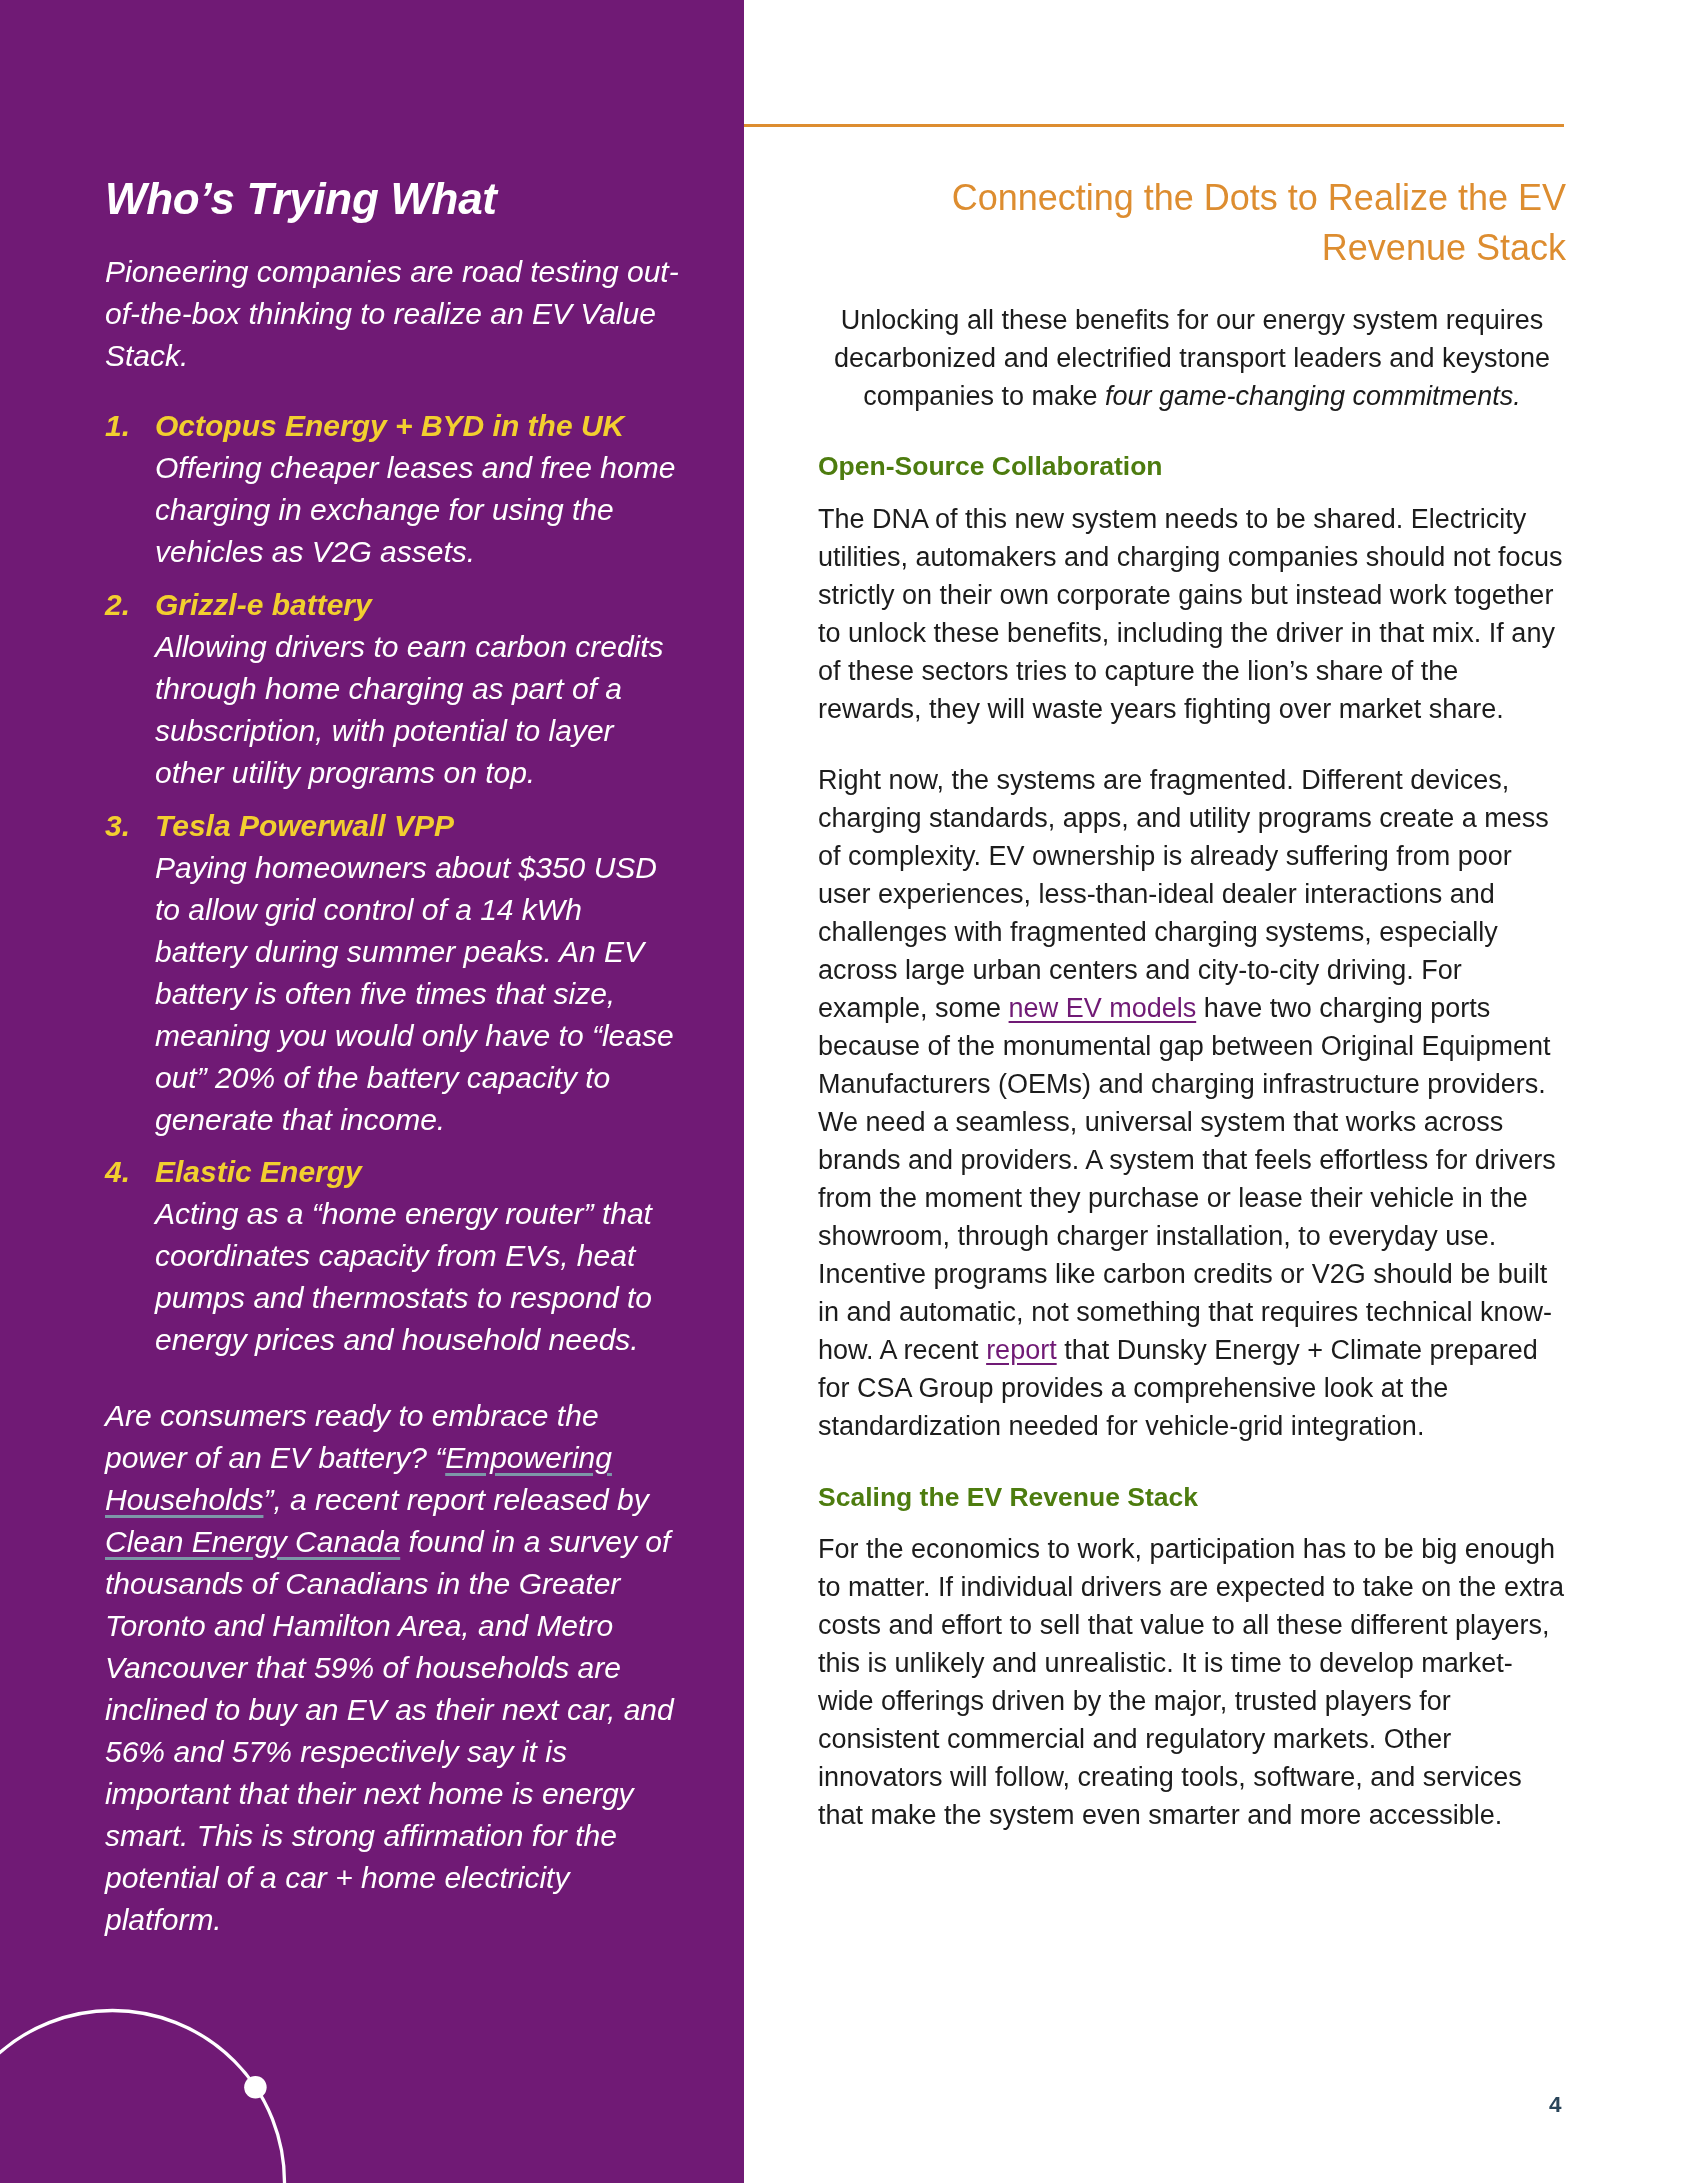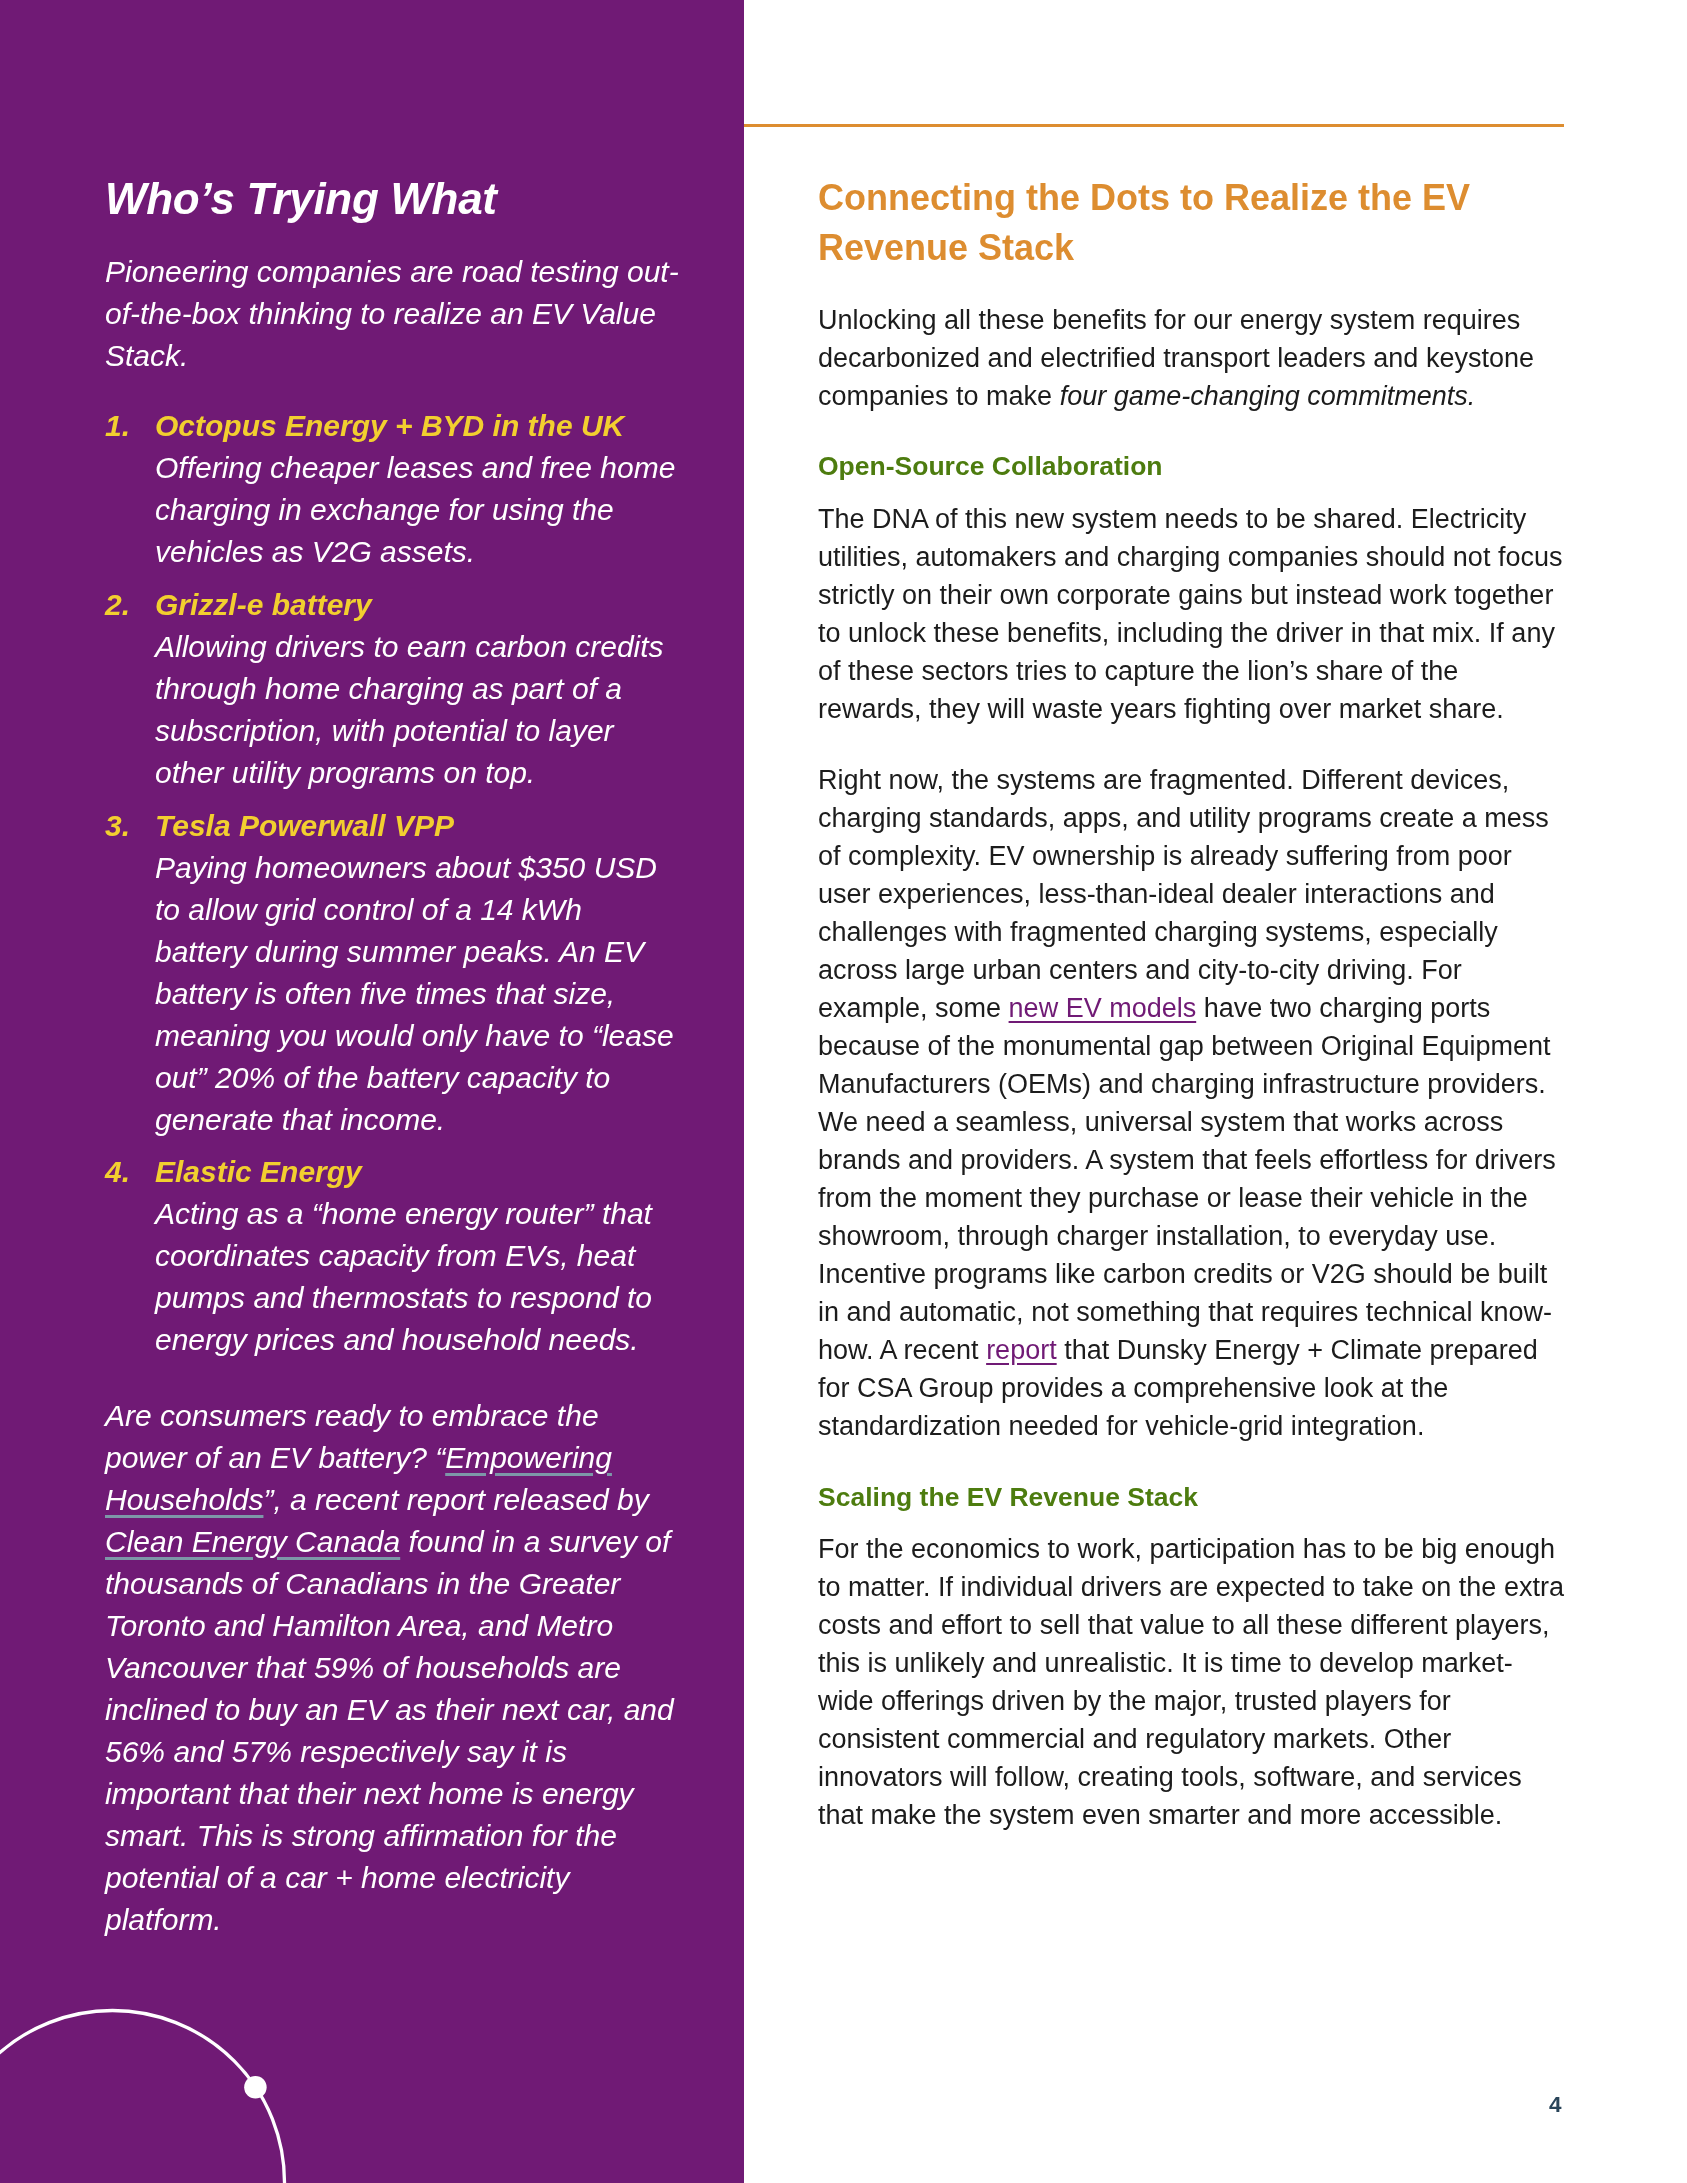--- a/index.html
+++ b/index.html
@@ -12,22 +12,22 @@
   .item { position:relative; padding-left:50px; margin-bottom:10.6px; }
   .item-num { position:absolute; left:0; top:0; color:#f2cf2f; font-weight:bold; font-size:30px; line-height:42px; }
   .item-title { color:#f2cf2f; font-weight:bold; font-size:30px; line-height:42px; }
   .item-desc { font-size:30px; line-height:42px; }
   .left-outro { font-size:30px; line-height:42px; margin-top:34px; }
   .left-outro a { color:#ffffff; text-decoration:underline; text-decoration-color:#7d97a8; text-underline-offset:5.3px; }
   .deco { position:absolute; left:0; top:1972px; }
 
   .rule { position:absolute; left:744px; top:124px; width:820px; height:2.6px; background:#dd8d30; }
   .right-content { position:absolute; left:818px; top:173px; width:748px; color:#1c1c1c; }
-  .right-title { color:#dd8d30; font-size:36px; font-weight:bold; line-height:50px; margin:0 0 28px 0; }
-  .right-intro { font-size:27px; line-height:38px; margin:0 0 32px 0; }
+  .right-title { color:#dd8d30; font-size:36px; font-weight:normal; line-height:50px; margin:0 0 28px 0;text-align:right; }
+  .right-intro { font-size:27px; line-height:38px; margin:0 0 32px 0;text-align:center; }
   .right-intro em { font-style:italic; }
   .sub-h { color:#4d7c0f; font-size:26.5px; font-weight:bold; margin:0 0 14.6px 0; line-height:38px; }
   .para { font-size:27px; line-height:38px; margin:0 0 33px 0; }
   .para a { color:#701a75; text-decoration:underline; text-underline-offset:4px; }
   .page-num { position:absolute; left:1549px; top:2092px; color:#294459; font-size:22.5px; font-weight:bold; }
 </style>
 </head>
 <body>
 
 <div class="left-panel">

